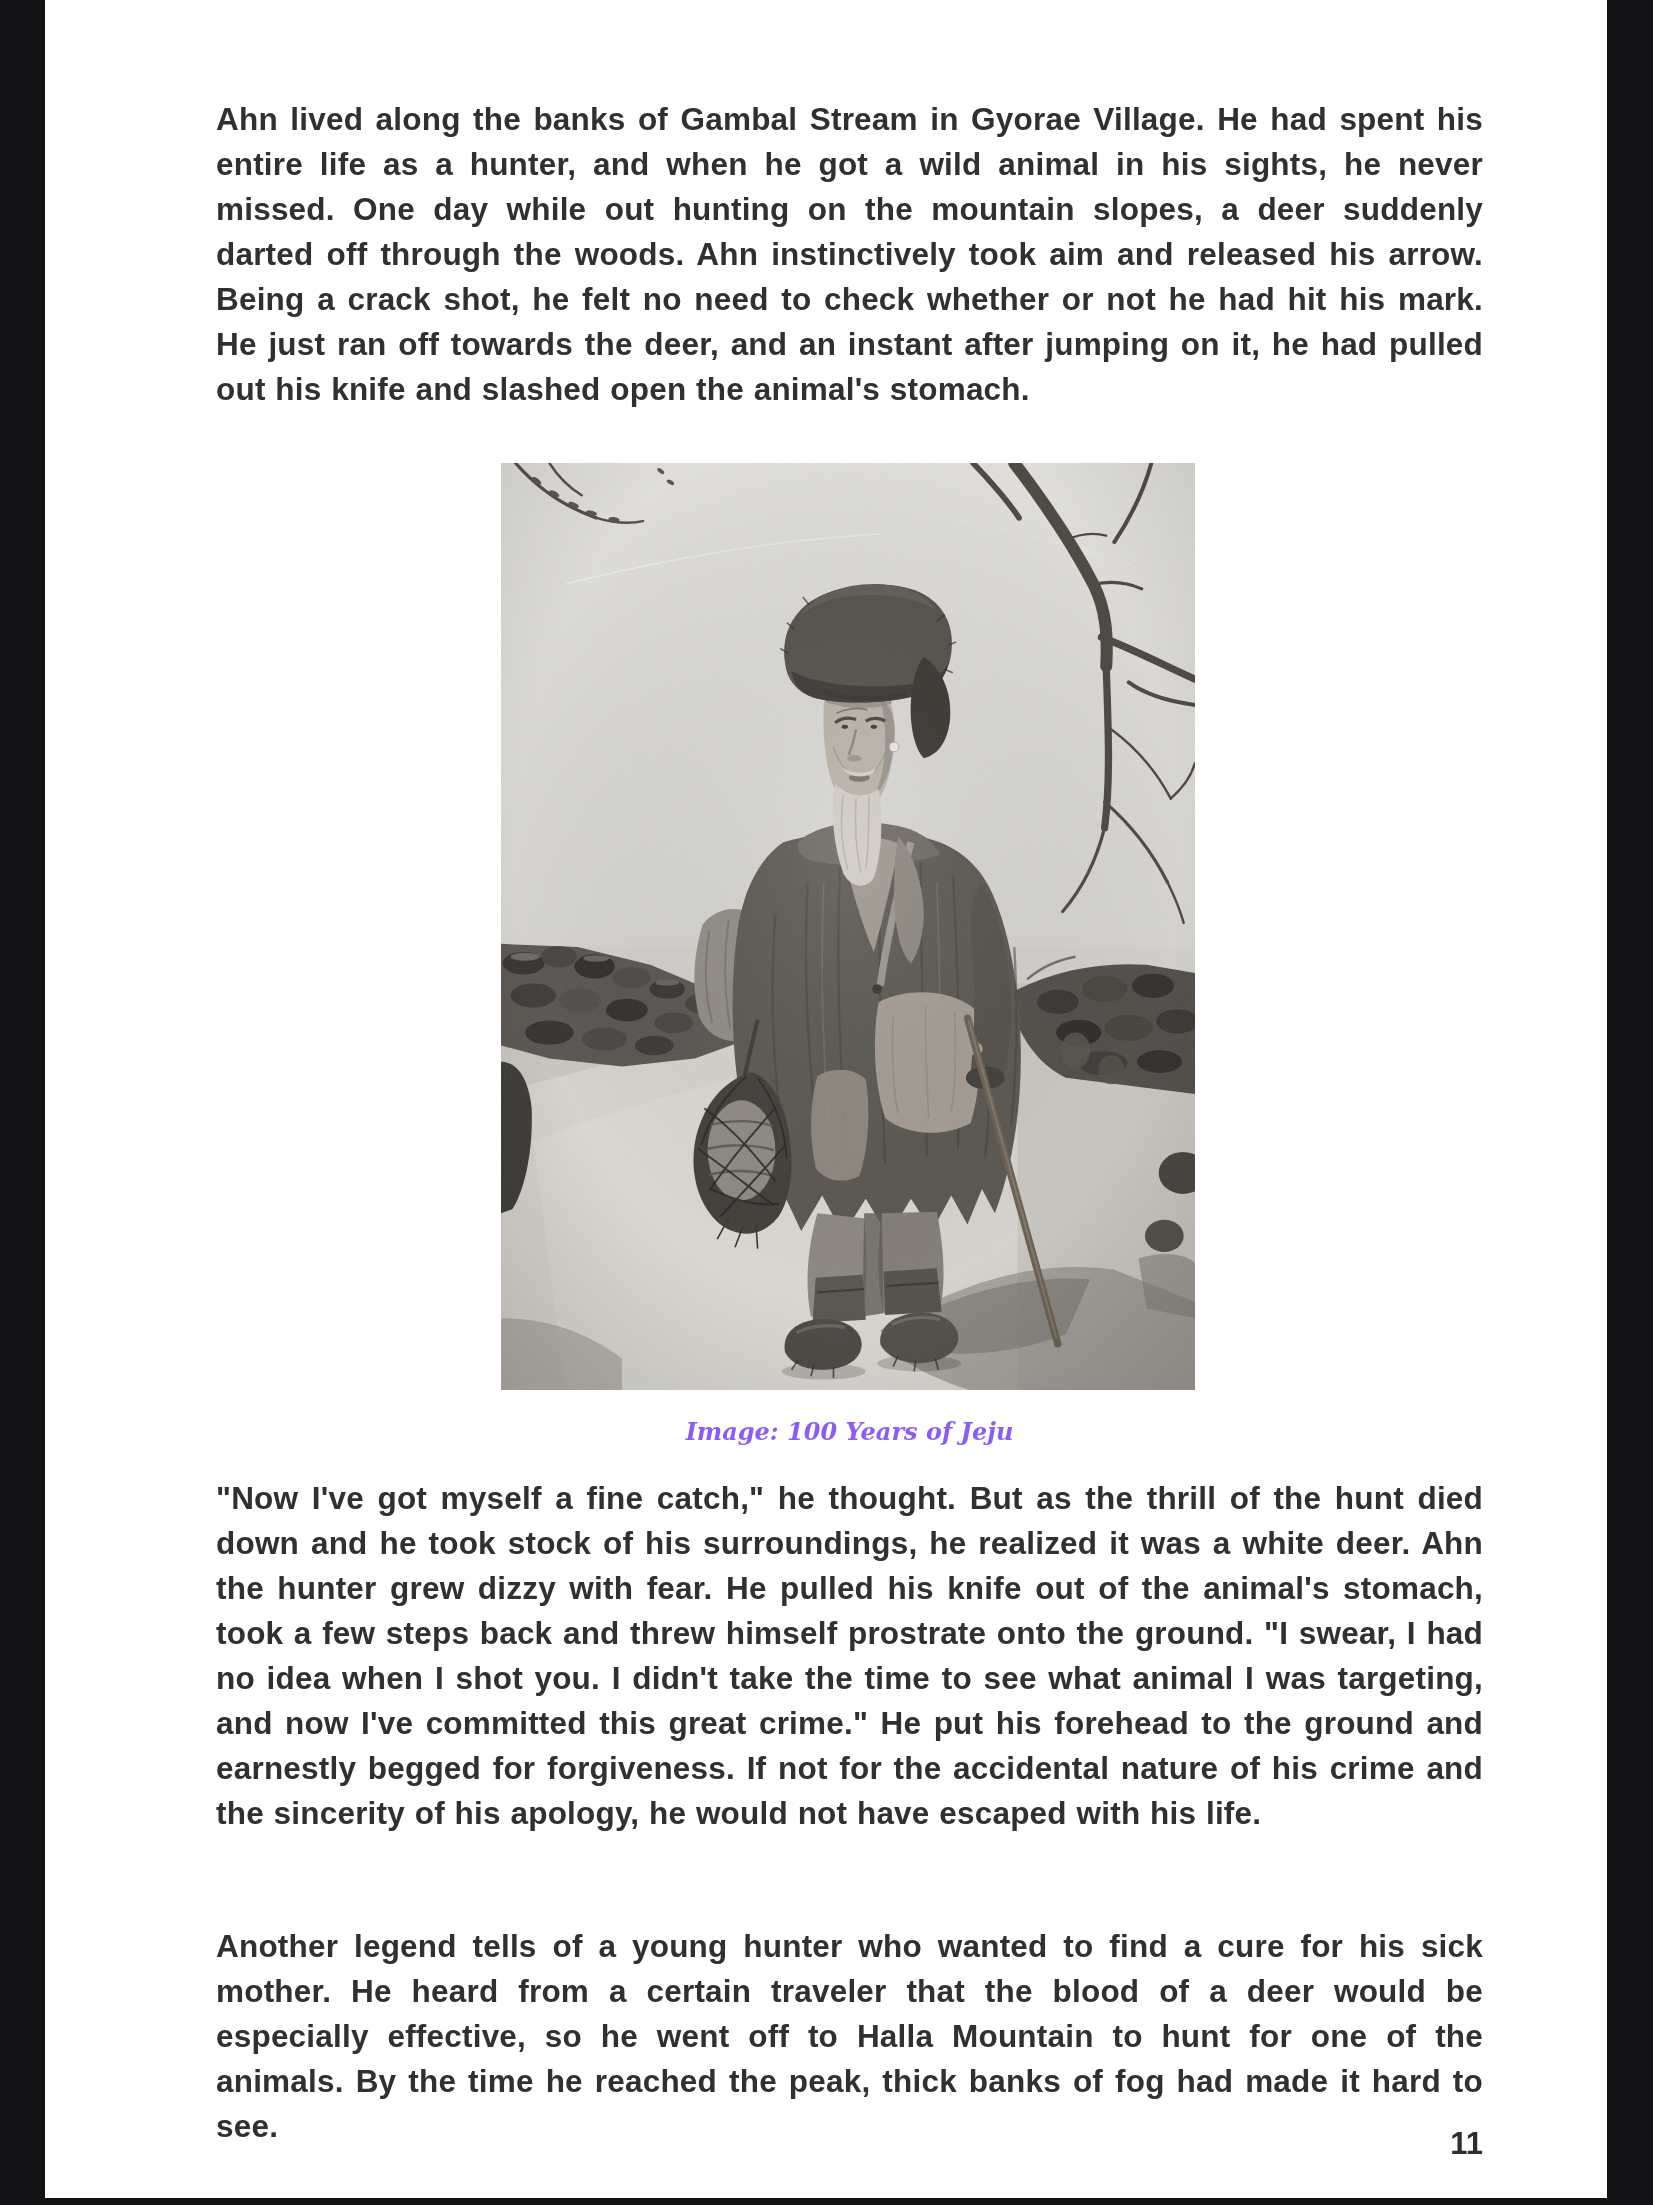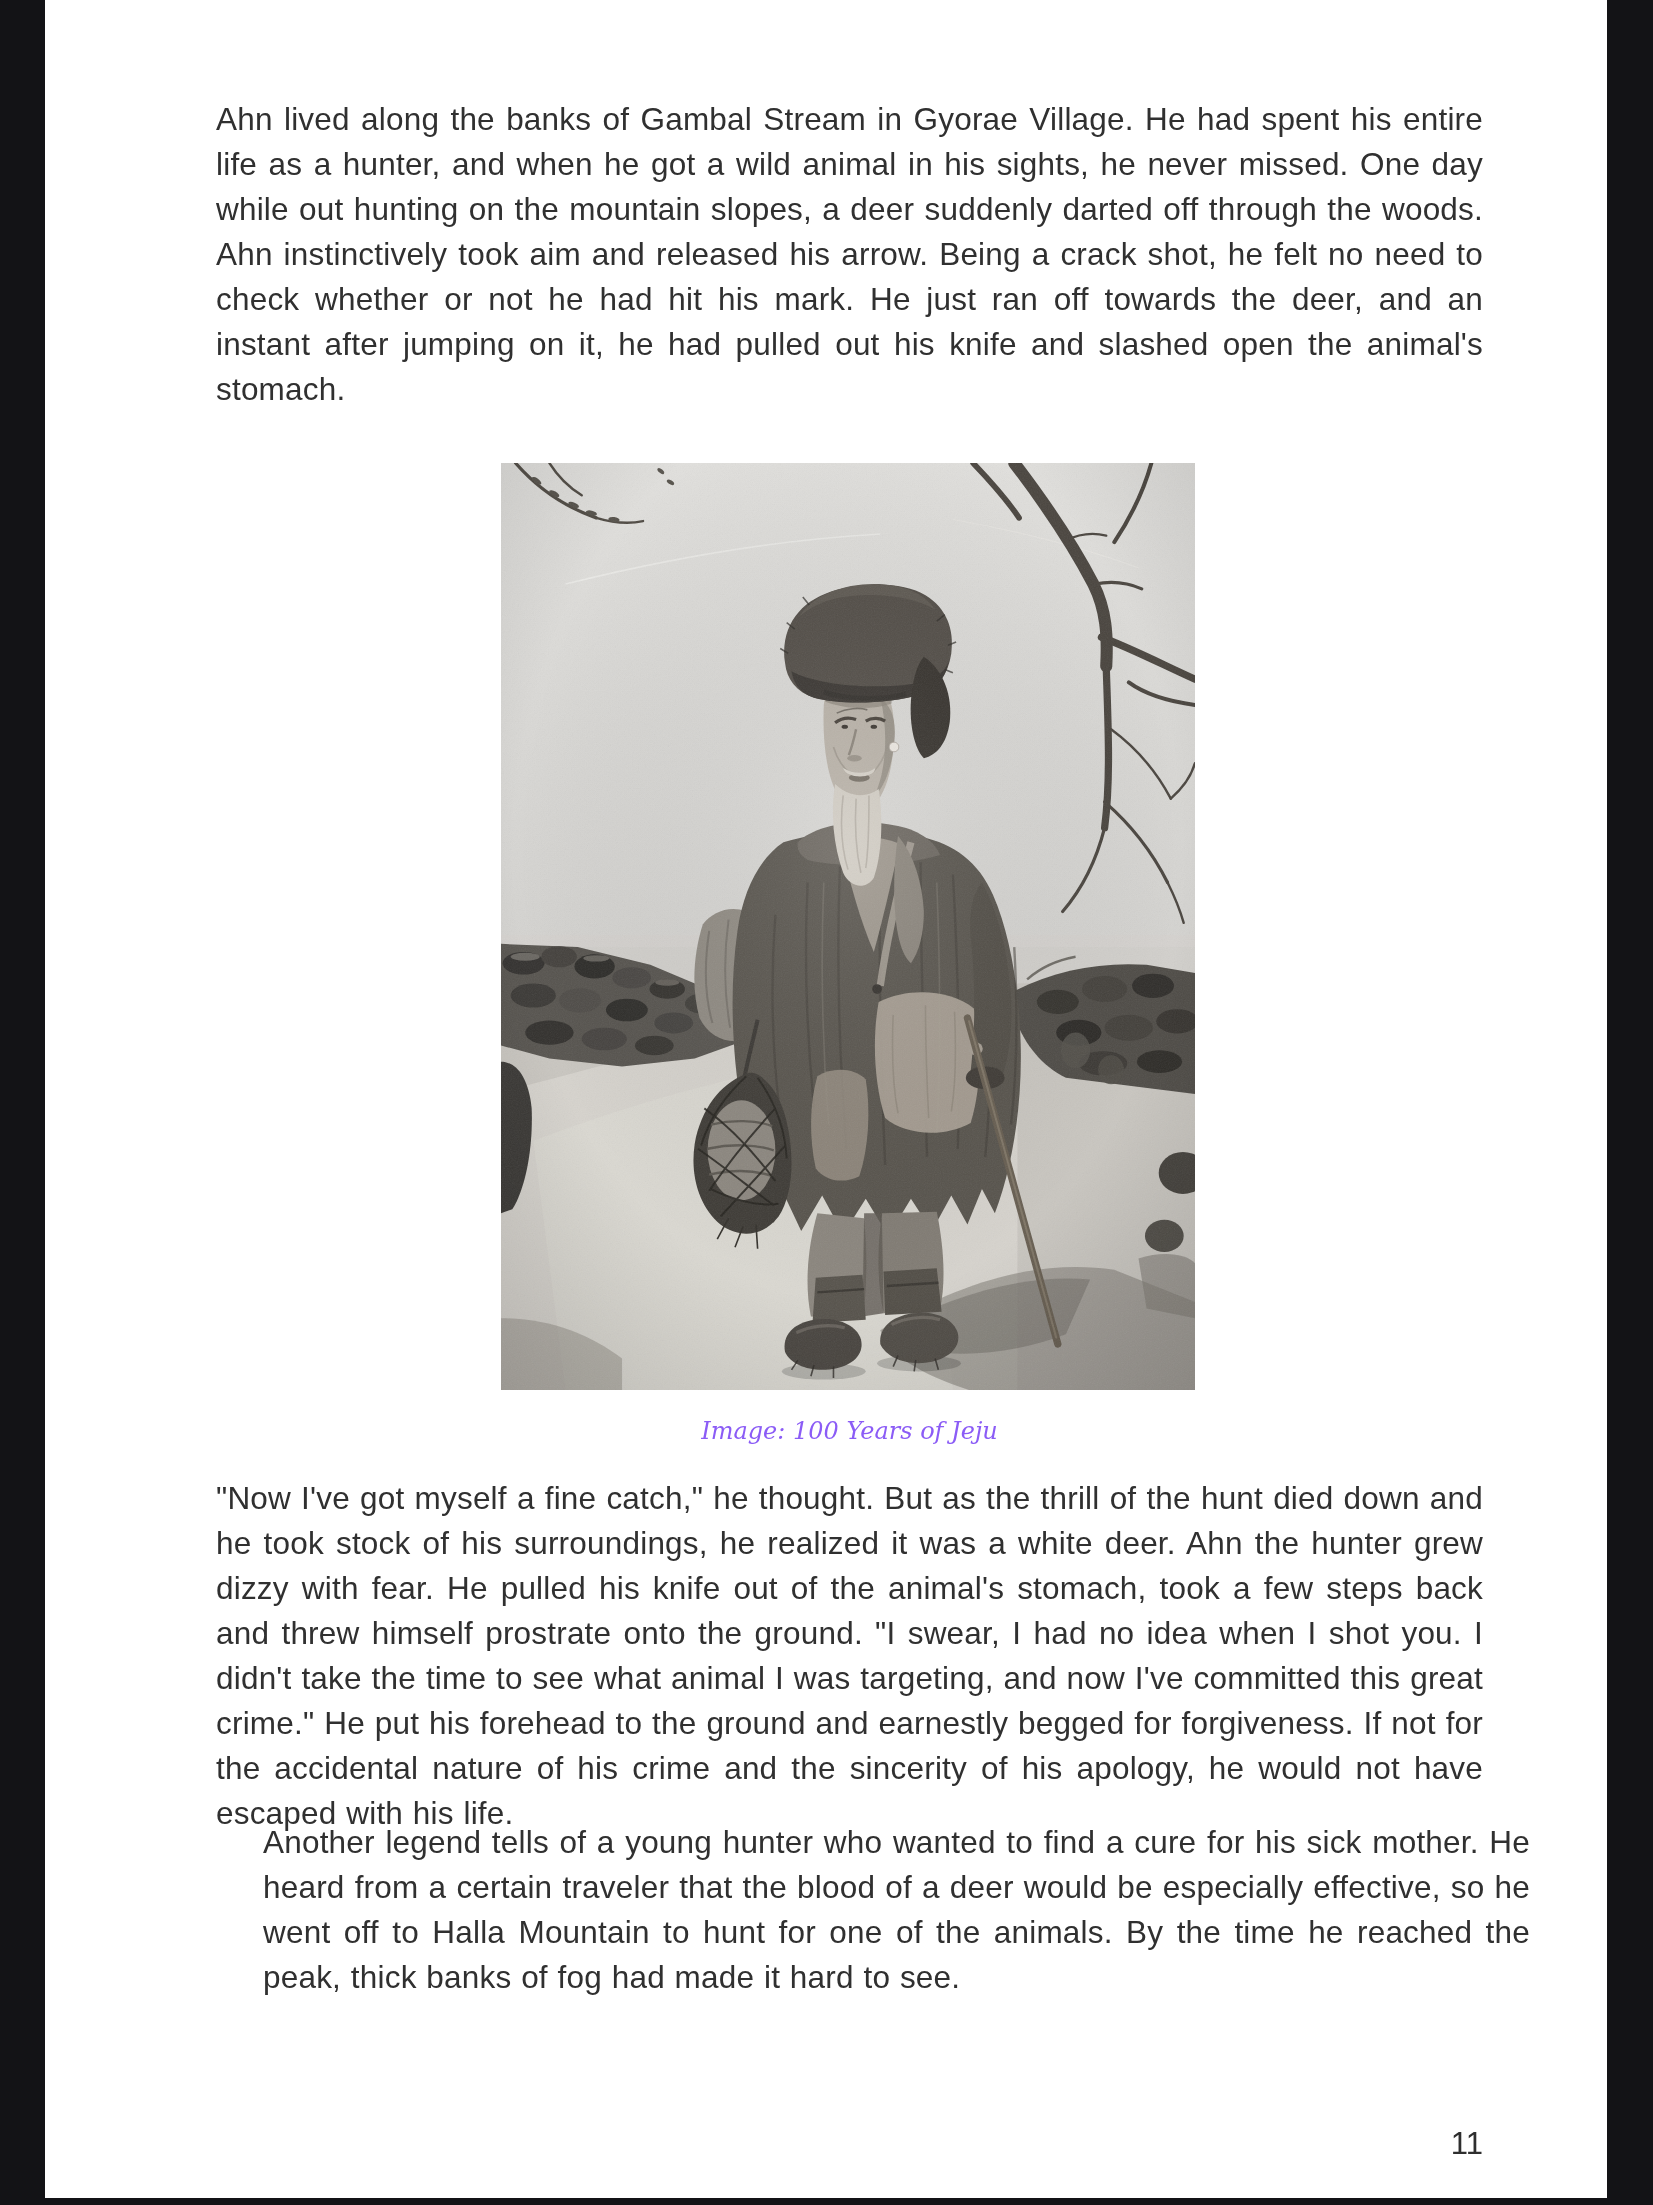--- a/index.html
+++ b/index.html
@@ -1,24 +1,24 @@
 <!DOCTYPE html>
 <html style="font-size:13px"><head>
 <meta charset="utf-8">
 <style>
   html,body{margin:0;padding:0;background:#131316;}
   .stage{position:relative;width:1653px;height:2205px;background:#131316;overflow:hidden;
-         font-family:"Liberation Sans", sans-serif;}
+         font-family:"Liberation Sans", sans-serif;font-weight:bold;}
   .page{position:absolute;left:45px;top:0;width:1562px;height:2198px;background:#ffffff;}
   .body-text{position:absolute;left:171px;width:1267px;margin:0;
              font-size:31.5px;line-height:45px;color:#303030;
              text-align:justify;letter-spacing:0.2px;word-spacing:0.8px;}
   .para1{top:97px;}
   .para2{top:1476px;}
-  .para3{top:1820px;margin-left:47px;}
+  .para3{top:1924px;}
   .figure{position:absolute;left:0;top:0;margin:0;}
   .photo{position:absolute;left:456px;top:463px;width:694px;height:927px;overflow:hidden;}
   .photo svg{display:block;width:100%;height:100%;}
   .caption{position:absolute;left:171px;top:1417px;width:1267px;text-align:center;
            font-family:"DejaVu Serif", serif;font-style:italic;
            font-size:24px;color:#8b5cf6;}
   .page-number{position:absolute;left:171px;top:2126px;width:1267px;text-align:right;
                font-size:31px;color:#2e2e2e;}
 </style>
 </head>

